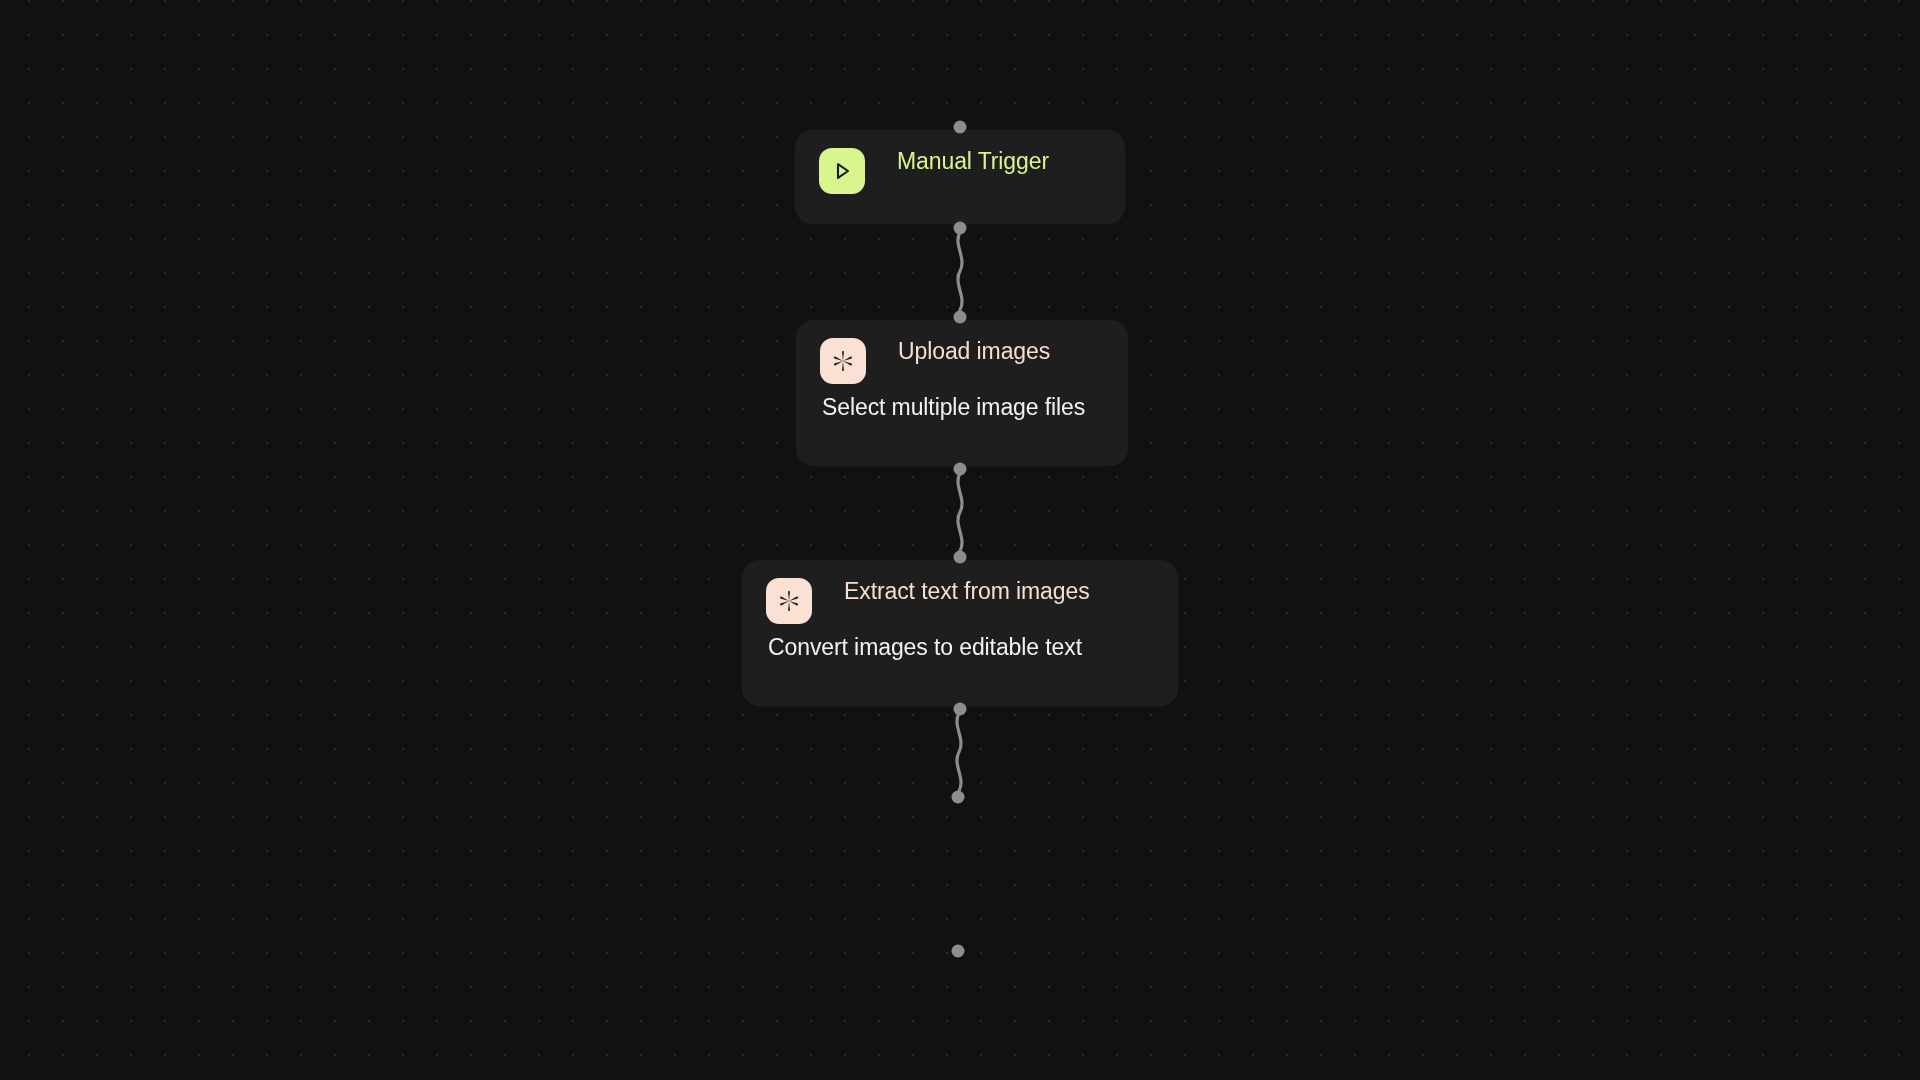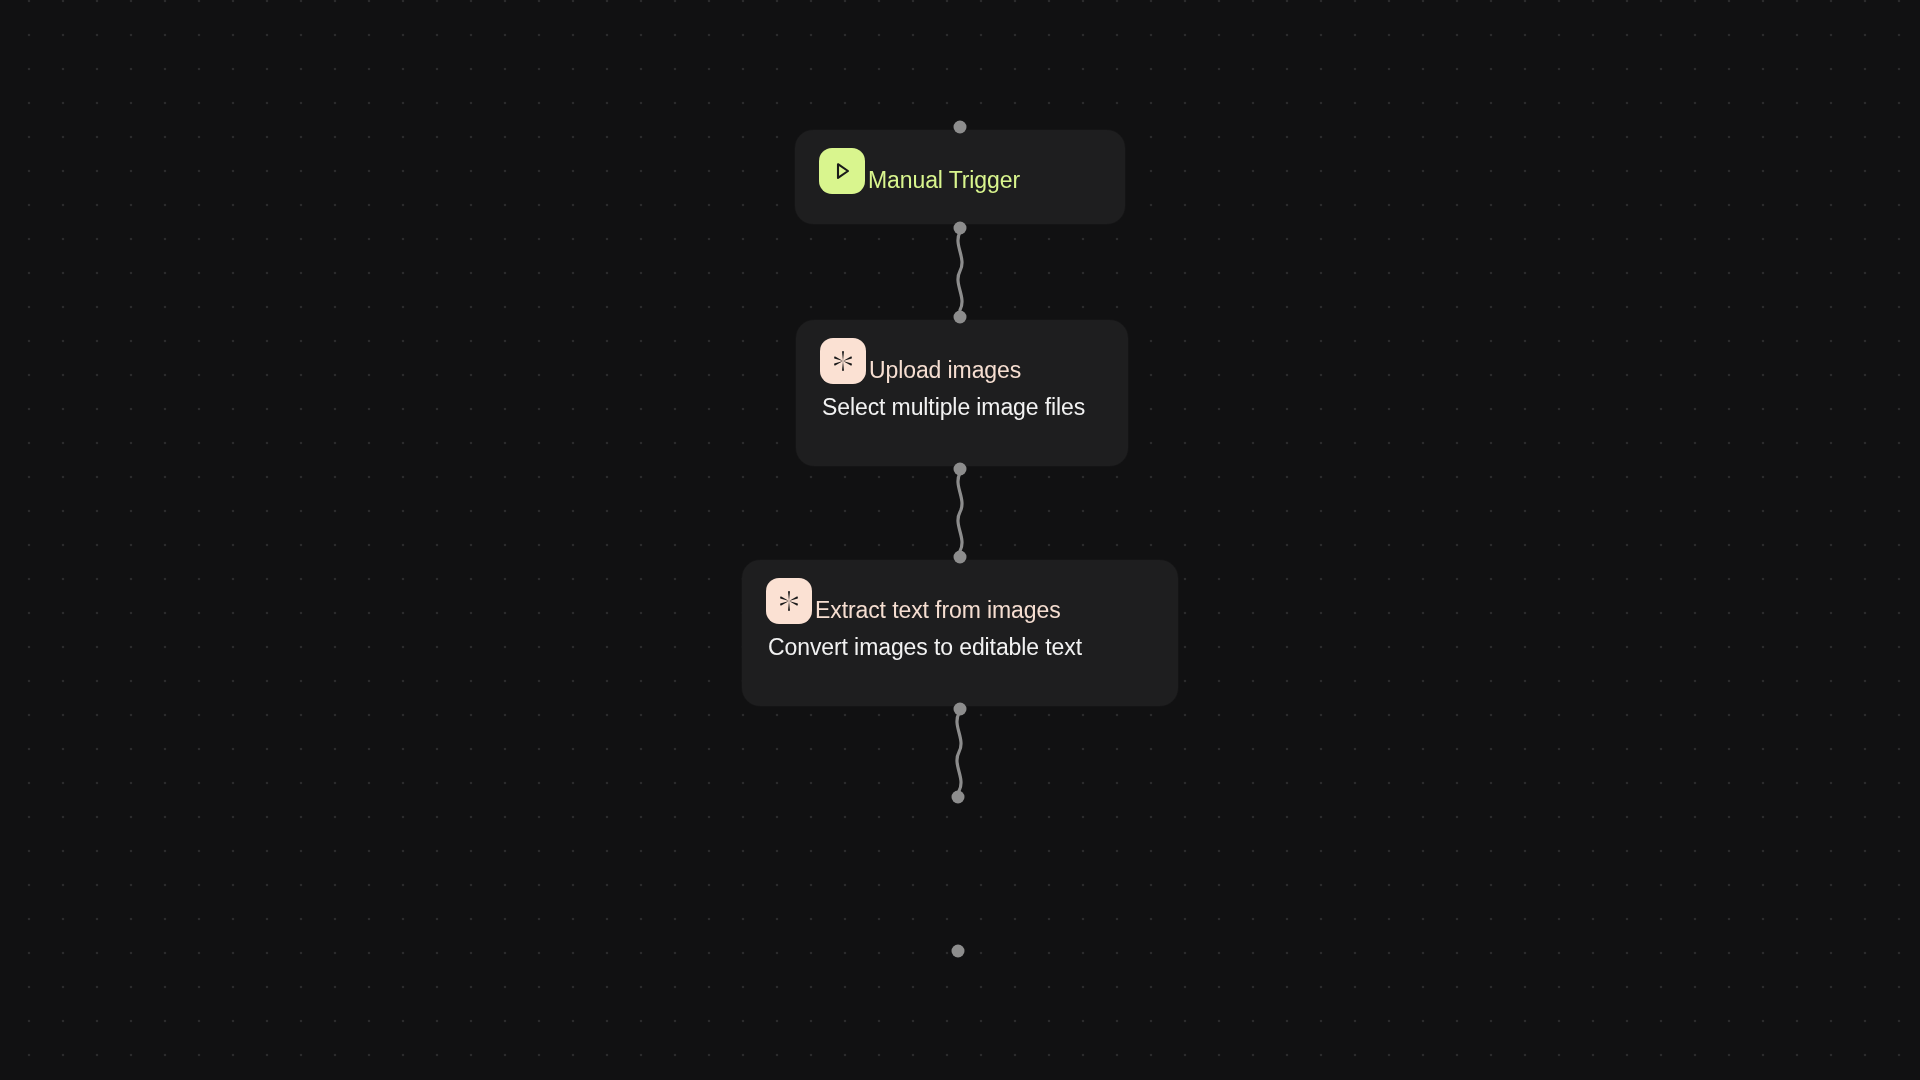--- a/index.html
+++ b/index.html
@@ -45,22 +45,22 @@
     border-radius: 18px;
     padding: 18px 22px 18px 24px;
     display: flex;
     flex-direction: column;
     gap: 10px;
     box-shadow: 0 0 0 1px rgba(255,255,255,0.015);
   }
 
   .node-head {
     display: flex;
-    align-items: flex-end;
-    gap: 3px;
+    align-items: flex-start;
+    gap: 32px;
   }
 
   .node-icon {
     width: 46px;
     height: 46px;
     border-radius: 13px;
     flex: 0 0 auto;
     display: flex;
     align-items: center;
     justify-content: center;

